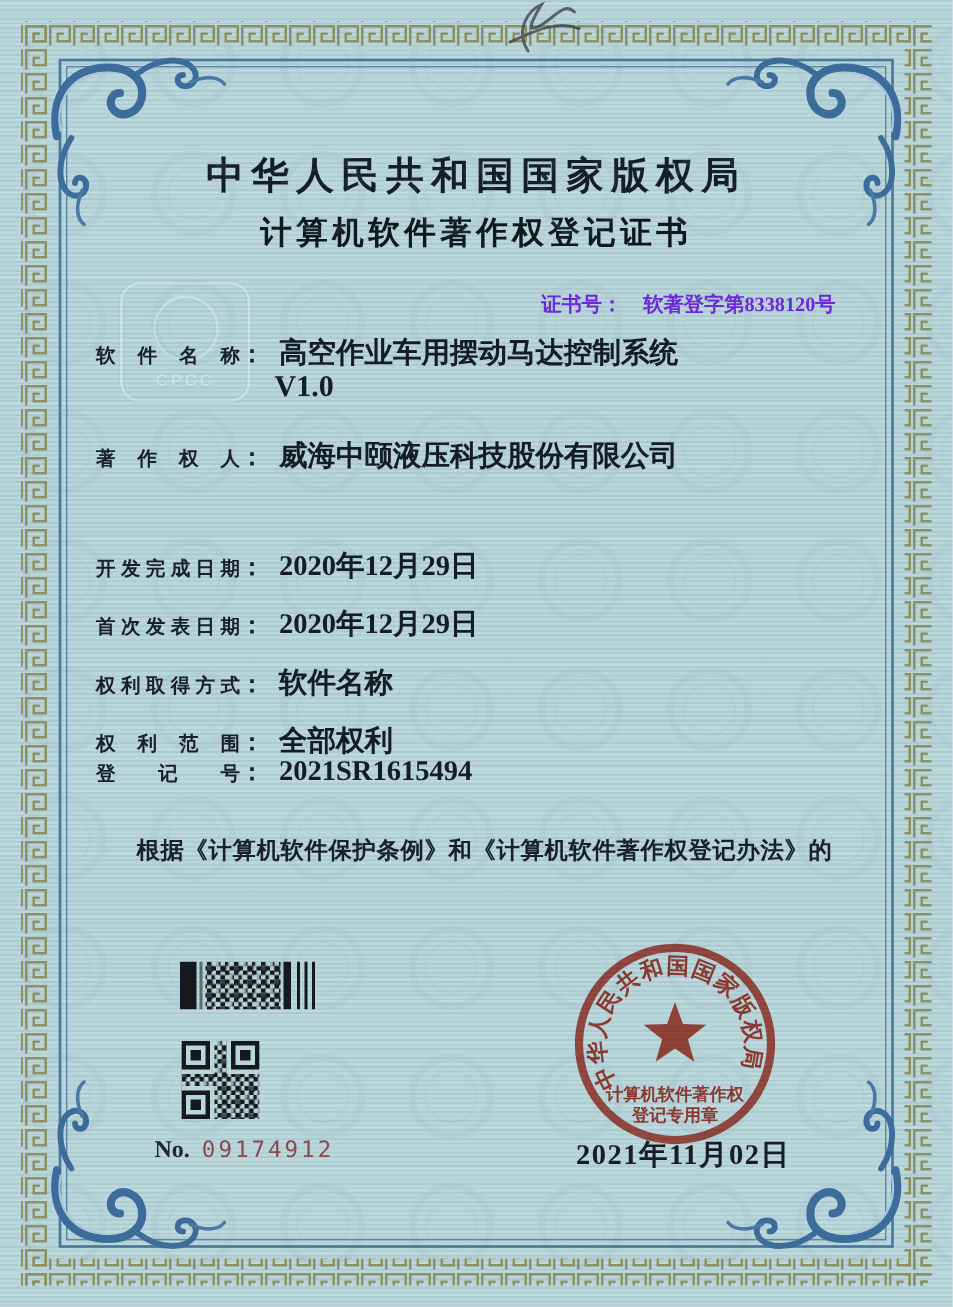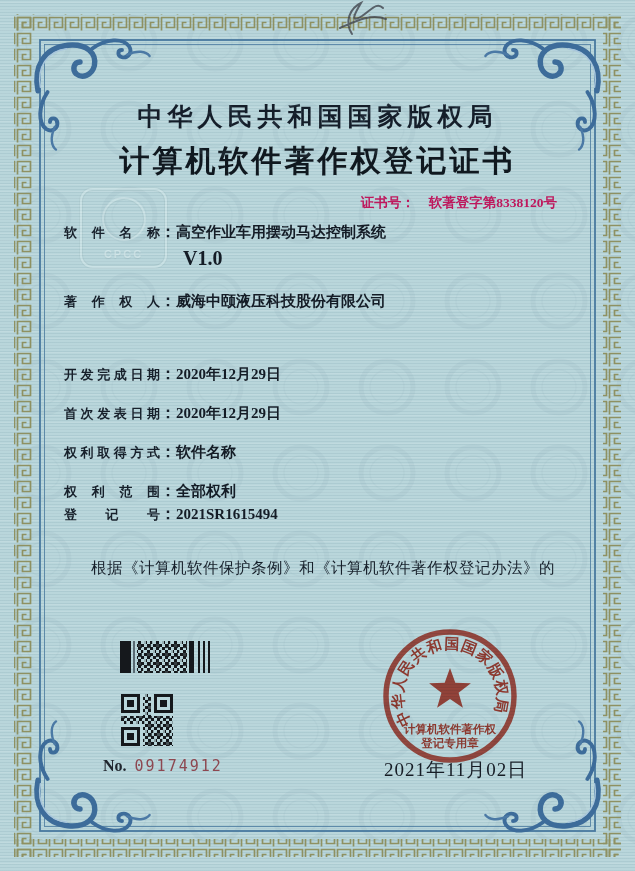--- a/index.html
+++ b/index.html
@@ -15,41 +15,41 @@
   .abs{position:absolute;}
   svg.decor{position:absolute;left:0;top:0;z-index:1;}
 
   
   .authority{
     left:0;right:0;top:100px;text-align:center;
     font-size:25px;font-weight:bold;letter-spacing:5px;color:#141d29;
   }
   .cert-title{
     left:0;right:0;top:141px;text-align:center;
-    font-size:30px;font-weight:bold;letter-spacing:3px;color:#10181f;
+    font-size:21px;font-weight:bold;letter-spacing:3px;color:#10181f;
   }
   .certno-line{
-    right:78px;top:194px;font-size:13.5px;font-weight:bold;color:#be185d;
+    right:78px;top:194px;font-size:13.5px;font-weight:bold;color:#6d28d9;
     z-index:3;
   }
   .certno-line .gap{display:inline-block;width:14px;}
 
   
   .frow{left:64px;z-index:3;font-weight:bold;white-space:nowrap;}
   .flabel{
     display:inline-block;width:96px;font-size:13px;color:#17202b;
     text-align:justify;text-align-last:justify;vertical-align:baseline;
   }
   .fcolon{font-size:16px;color:#17202b;}
-  .fvalue{font-size:15px;color:#141c26;}
+  .fvalue{font-size:19px;margin-left:10px;color:#141c26;}
   .fvalue2{left:183px;font-size:20px;font-weight:bold;color:#141c26;z-index:3;}
 
   .statement{
     left:60px;right:56px;top:549px;z-index:3;
-    font-size:15.5px;font-weight:normal;line-height:38px;color:#17202b;
+    font-size:15.5px;font-weight:bold;line-height:38px;color:#17202b;
     letter-spacing:.5px;
   }
   .statement .l1{text-indent:2em;}
 
   
   .watermark{
     left:80px;top:188px;width:70px;height:76px;z-index:2;opacity:.75;
     border:2px solid rgba(235,248,248,.45);border-radius:13px;
     box-shadow:inset 0 0 0 1px rgba(120,150,150,.18), 0 0 0 1px rgba(120,150,150,.12);
     padding-left:13px;
@@ -70,21 +70,21 @@
   .barcode-box{left:120px;top:641px;z-index:3;}
   .qr-box{left:121px;top:694px;z-index:3;}
 
   .serial-line{left:103px;top:757px;z-index:3;white-space:nowrap;}
   .serial-prefix{font-size:16px;font-weight:bold;color:#20262e;}
   .serial-number{
     font-family:"DejaVu Sans Mono", monospace;
     font-size:15px;font-weight:normal;letter-spacing:2px;color:#8d4750;margin-left:8px;
   }
 
-  .issue-date{left:384px;top:757px;z-index:3;font-size:19px;font-weight:normal;color:#171d26;letter-spacing:1px;}
+  .issue-date{left:384px;top:757px;z-index:3;font-size:19px;font-weight:bold;color:#171d26;letter-spacing:1px;}
 
   .seal-box{left:380px;top:626px;z-index:4;mix-blend-mode:multiply;opacity:.92;}
 </style>
 </head>
 <body>
 
 <svg class="decor" width="635" height="871" viewBox="0 0 635 871">
   <defs>
     <pattern id="greek" width="16" height="16" patternUnits="userSpaceOnUse">
       <path d="M1.5,14.5 V1.5 H14.5 V11.5 H6.5 V6.5 H10.5" fill="none" stroke="#8e9162" stroke-width="1.7"></path>

